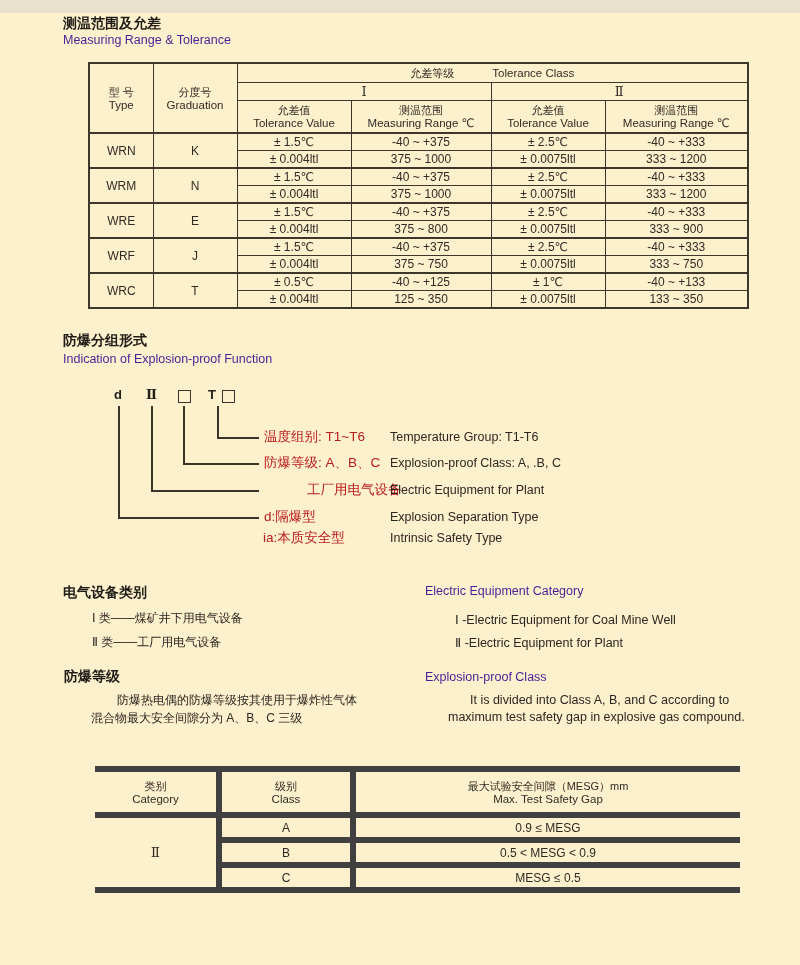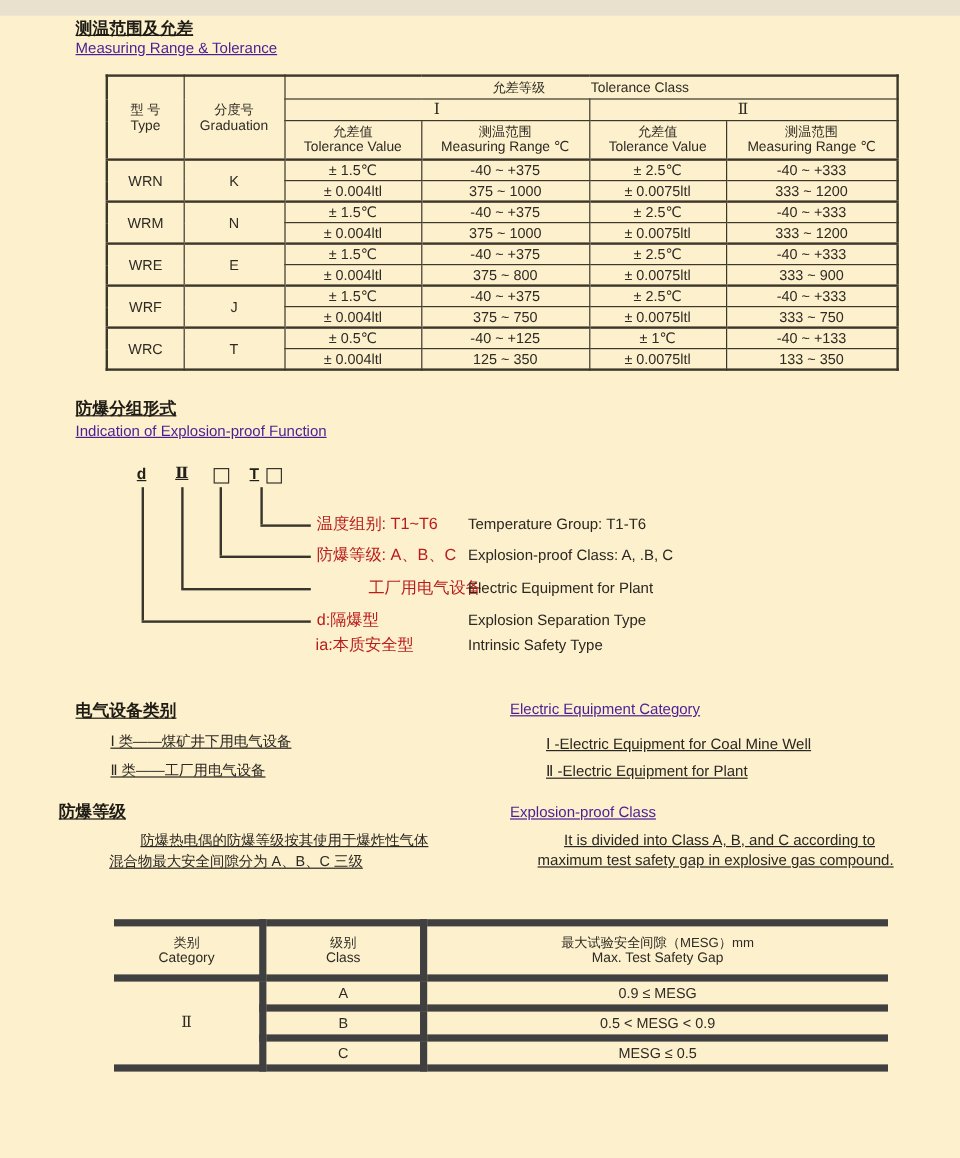--- a/index.html
+++ b/index.html
@@ -1,18 +1,18 @@
 <!DOCTYPE html>
 <html><head>
 <meta charset="utf-8">
 <style>
   html,body{margin:0;padding:0;background:#ffffff;}
   #page{position:relative;width:800px;height:965px;background:#fcf0cd;overflow:hidden;
         font-family:"Liberation Sans","DejaVu Sans",sans-serif;color:#2b2721;}
-  .abs{position:absolute;text-decoration:underline;}
+  .abs{position:absolute;}
   .strip{left:0;top:0;width:800px;height:13px;background:#e9e0cd;}
   .hzh{font-weight:bold;font-size:14px;line-height:16px;color:#1f1c16;}
   .hen{font-size:12.5px;line-height:15px;color:#4c1d95;}
 
   
   table.t1{position:absolute;left:88px;top:62px;width:659px;border-collapse:collapse;
            table-layout:fixed;text-align:center;font-size:12px;line-height:14px;color:#2f2b24;
            border:2px solid #3d372b;}
   .t1 td{border:1px solid #3d372b;padding:0;}
   .t1 tr.h1 td{height:18px;}
@@ -207,21 +207,21 @@
   <div class="dlzh" style="left:263px;top:530px;">ia:本质安全型</div>
   <div class="dlen" style="top:530px;">Intrinsic Safety Type</div>
 
   <div class="abs hzh" style="left:63px;top:584px;">电气设备类别</div>
   <div class="abs hen" style="left:425px;top:584px;">Electric Equipment Category</div>
   <div class="abs itemzh" style="left:92px;top:610px;">Ⅰ 类——煤矿井下用电气设备</div>
   <div class="abs itemzh" style="left:92px;top:634px;">Ⅱ 类——工厂用电气设备</div>
   <div class="abs itemen" style="left:455px;top:612px;">Ⅰ -Electric Equipment for Coal Mine Well</div>
   <div class="abs itemen" style="left:455px;top:635px;">Ⅱ -Electric Equipment for Plant</div>
 
-  <div class="abs hzh" style="left:49px;top:668px;">防爆等级</div>
+  <div class="abs hzh" style="left:64px;top:668px;">防爆等级</div>
   <div class="abs hen" style="left:425px;top:670px;">Explosion-proof Class</div>
   <div class="abs itemzh" style="left:117px;top:692px;">防爆热电偶的防爆等级按其使用于爆炸性气体</div>
   <div class="abs itemzh" style="left:91px;top:710px;">混合物最大安全间隙分为 A、B、C 三级</div>
   <div class="abs itemen" style="left:470px;top:692px;">It is divided into Class A, B, and C according to</div>
   <div class="abs itemen" style="left:448px;top:709px;">maximum test safety gap in explosive gas compound.</div>
 
   <table class="t2">
     <colgroup>
       <col style="width:124px">
         <col style="width:134px">

